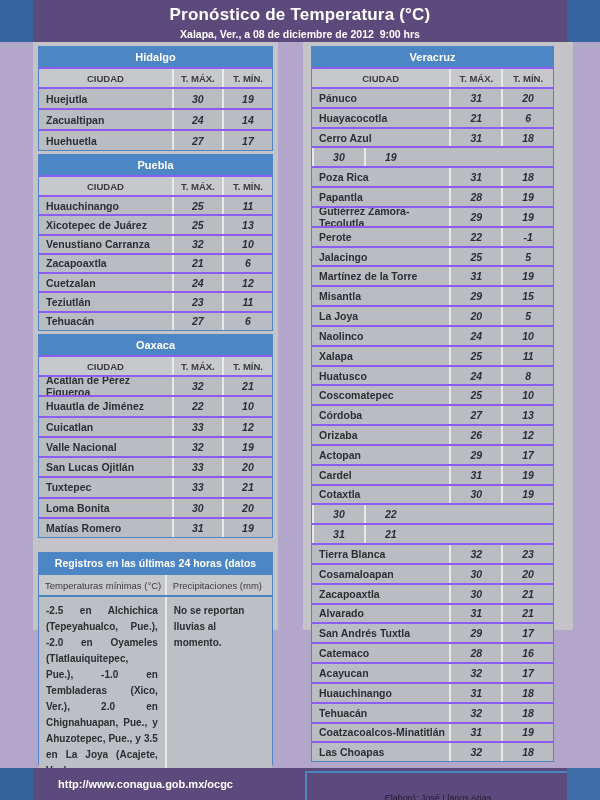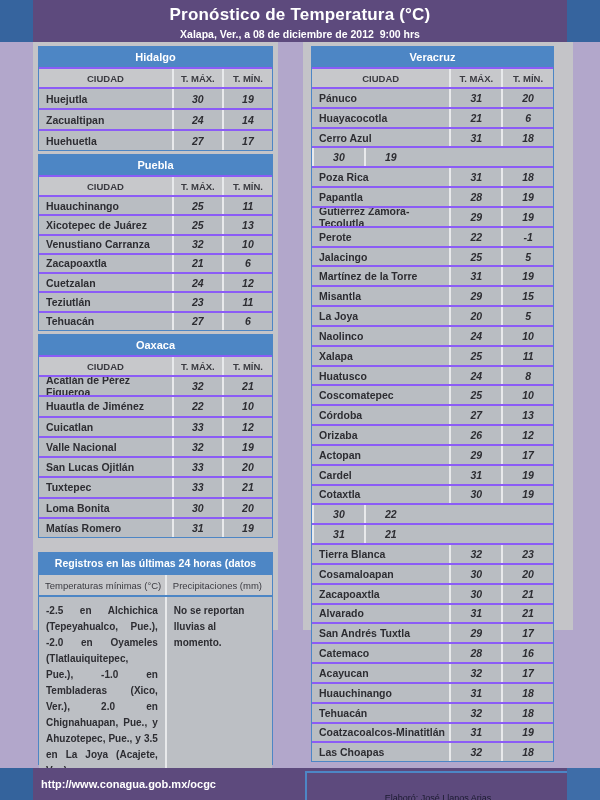--- a/index.html
+++ b/index.html
@@ -21,21 +21,21 @@
     background:#5d4a7d; color:#ffffff; text-align:center;
   }
   .hb-title { font-size:17px; font-weight:bold; padding-top:5px; letter-spacing:.2px; }
   .hb-sub   { font-size:10.5px; font-weight:bold; padding-top:3px; white-space:pre; }
 
   
   .footer-band {
     position:absolute; left:33px; top:768px; width:534px; height:32px;
     background:#5d4a7d; display:flex; align-items:center;
   }
-  .footer-url { color:#fff; font-weight:bold; font-size:11px; padding-left:8px; }
+  .footer-url { color:#fff; font-weight:bold; font-size:11px; padding-left:25px; }
   .credit-box {
     position:absolute; left:305px; top:771px; width:266px; height:34px;
     background:#5d4a7d; border:2px solid #4d86c5; box-sizing:border-box;
     display:flex; align-items:flex-end; justify-content:center;
     font-size:9px; color:#1b1b30;
   }
 
   
   .panel { position:absolute; top:42px; height:588px; background:#c4c4c8;
            box-sizing:border-box; padding-top:4px; }

